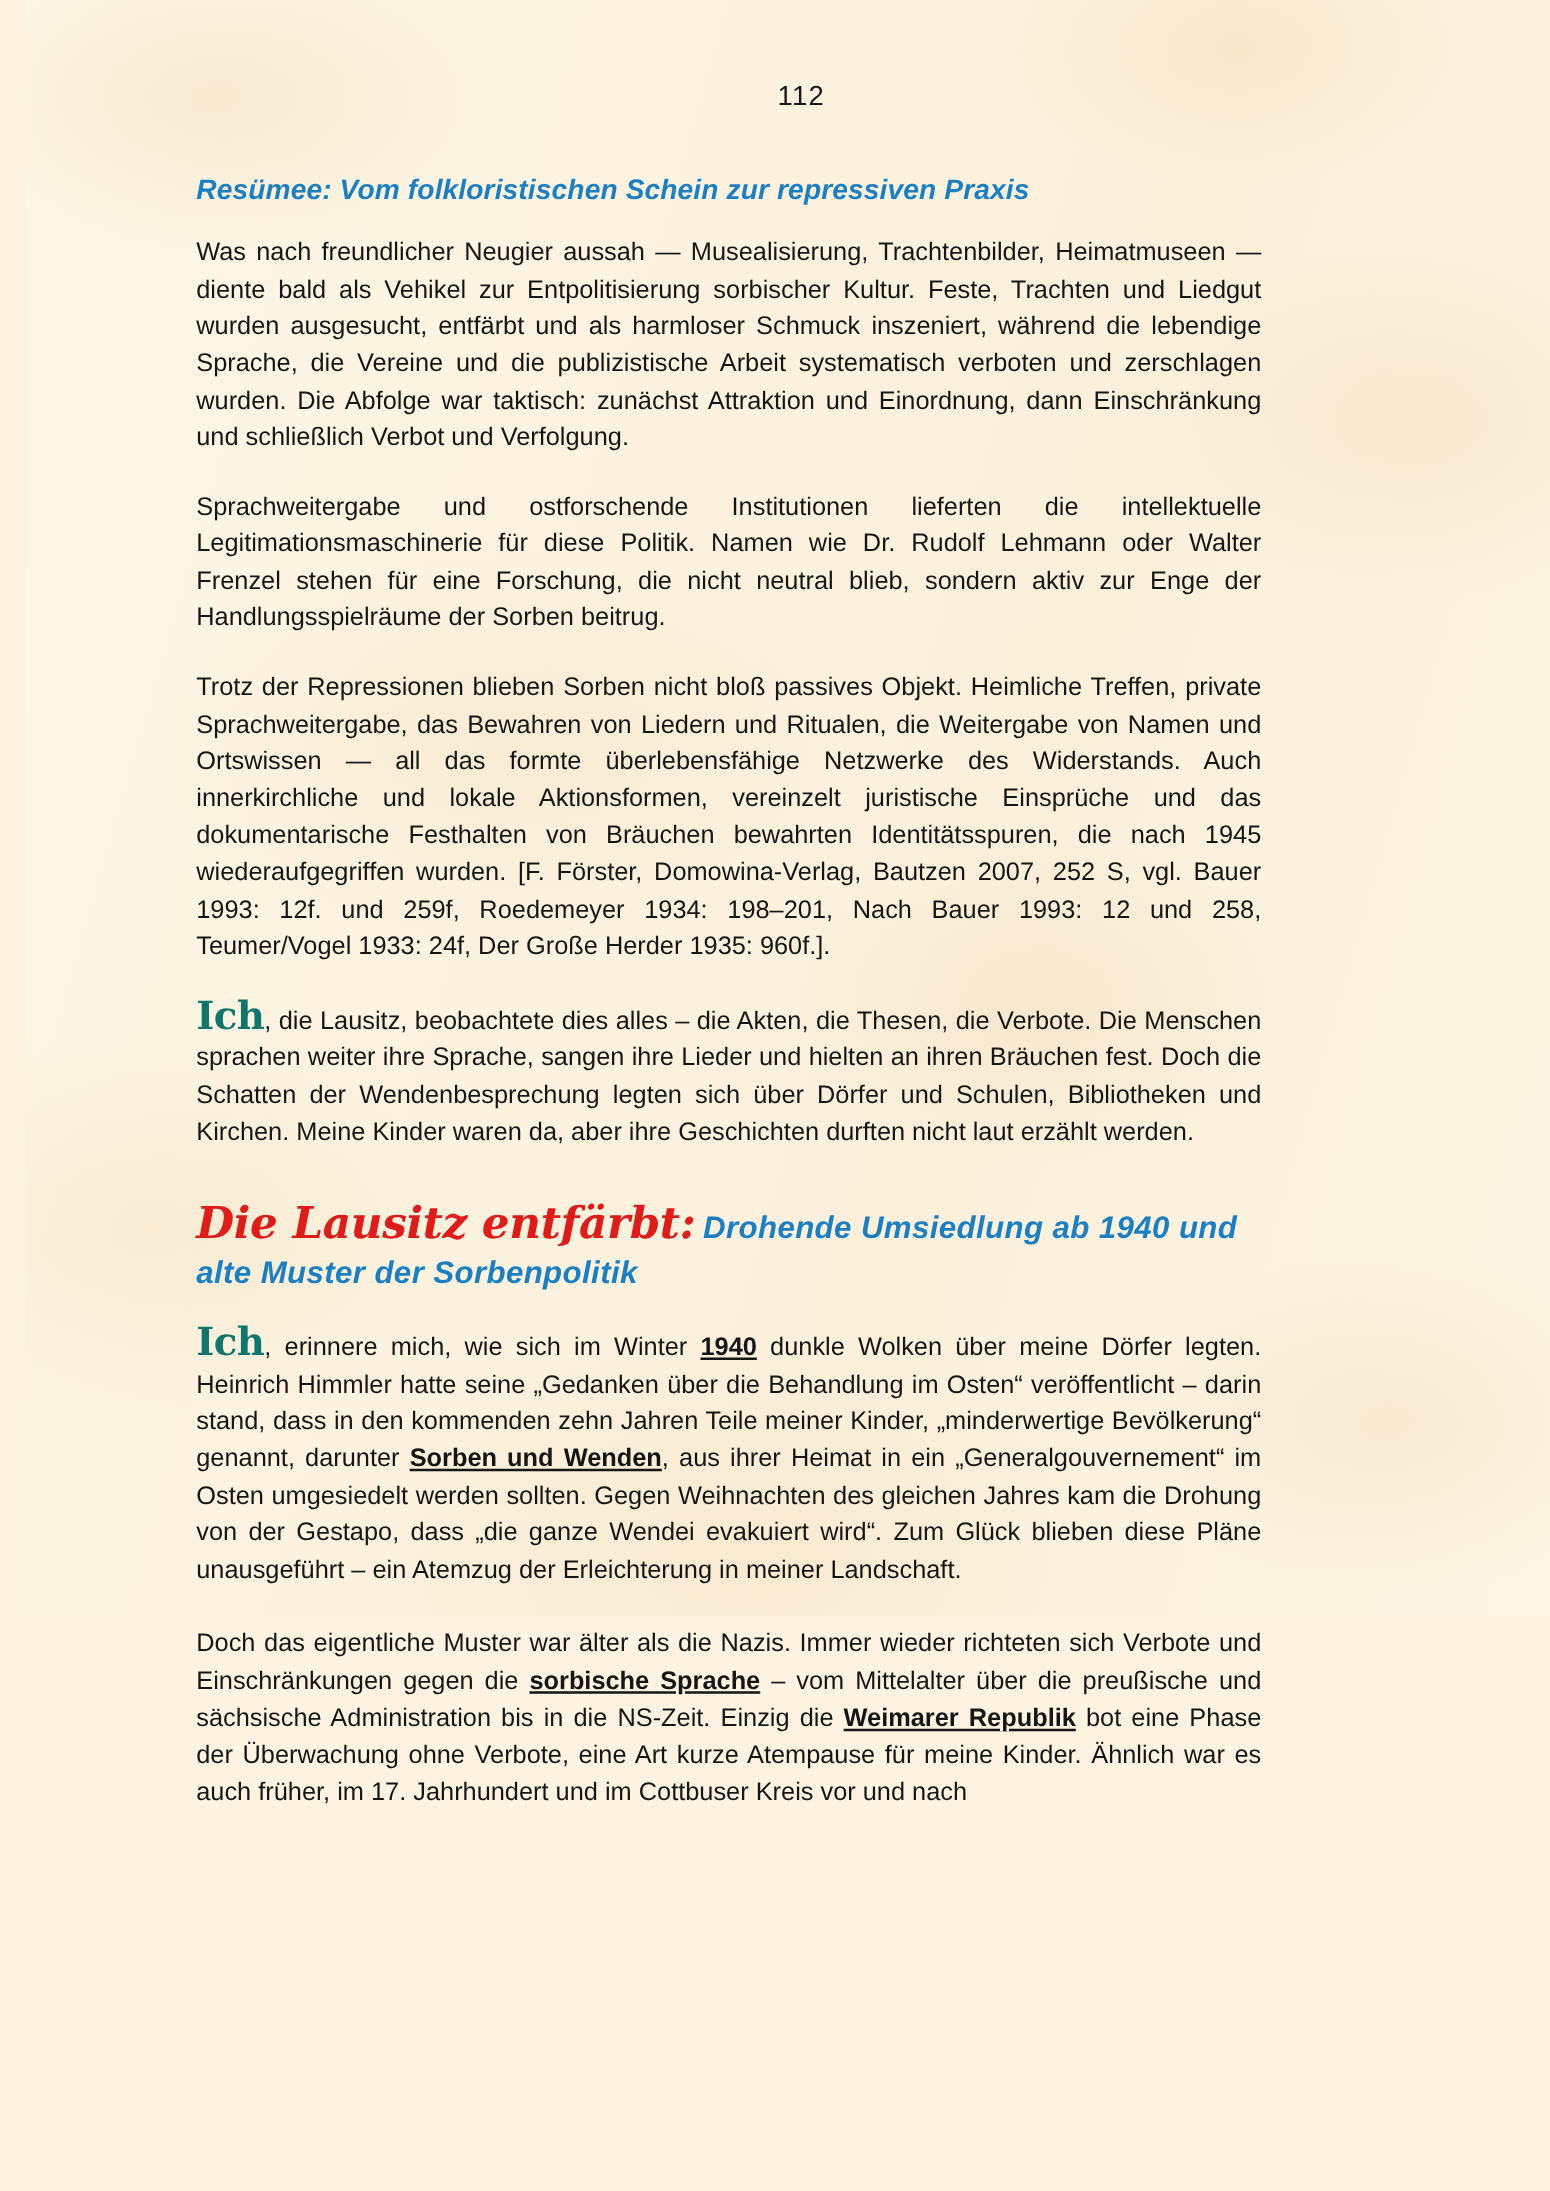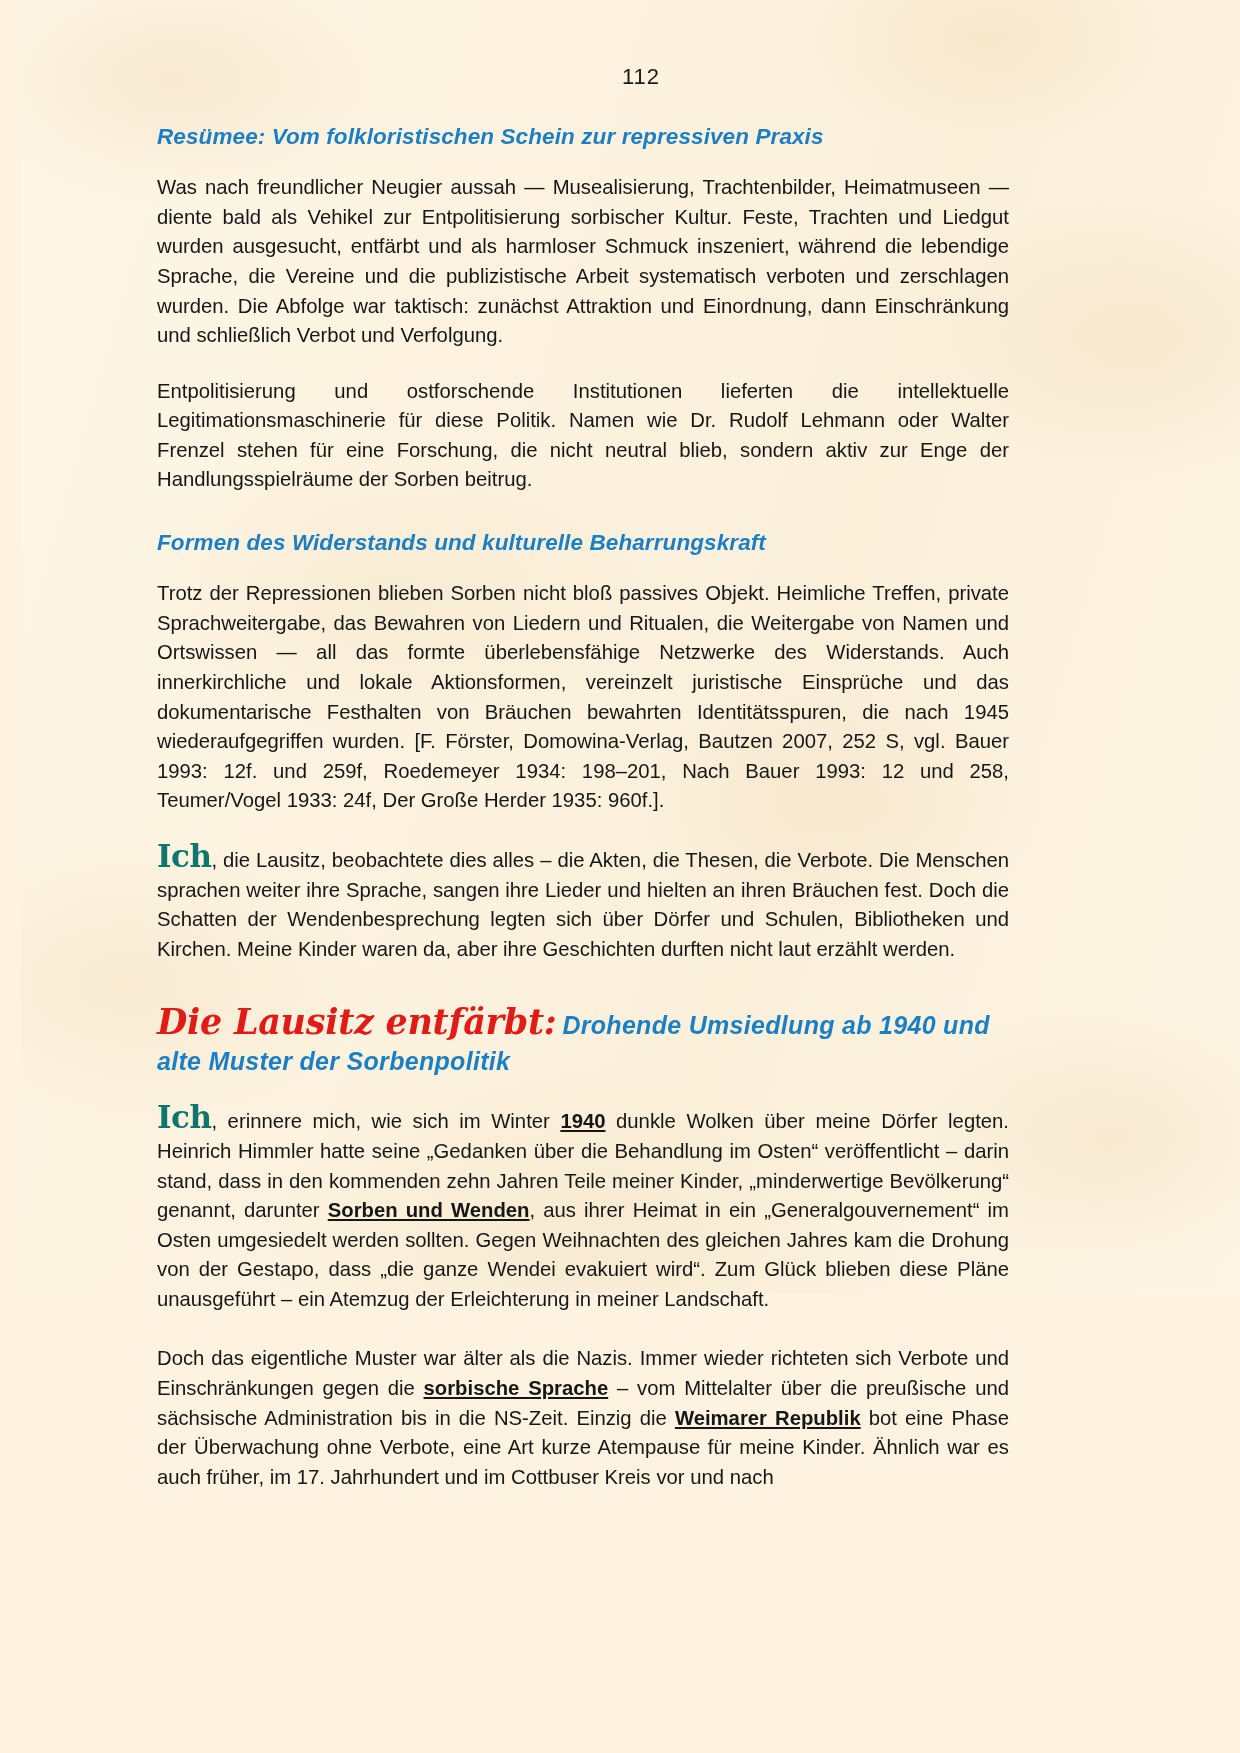--- a/index.html
+++ b/index.html
@@ -43,21 +43,21 @@
     left: 0;
     width: 1240px;
     text-align: center;
     font-size: 22px;
     color: #1a1a1a;
     letter-spacing: 1px;
   }
   .content {
     position: absolute;
     left: 136px;
-    top: 123px;
+    top: 138px;
     width: 852px;
   }
   h2.section-heading {
     font-size: 22.5px;
     font-style: italic;
     font-weight: bold;
     color: #1b7fc4;
     margin: 0 0 22px 0;
     line-height: 1.25;
     letter-spacing: 0.1px;
@@ -109,23 +109,22 @@
 <div class="page">
   <div class="paper-texture"></div>
 
   <div class="page-number">112</div>
 
   <div class="content">
 
     <h2 class="section-heading">Resümee: Vom folkloristischen Schein zur repressiven Praxis</h2>
     <p class="body-text">Was nach freundlicher Neugier aussah — Musealisierung, Trachtenbilder, Heimatmuseen — diente bald als Vehikel zur Entpolitisierung sorbischer Kultur. Feste, Trachten und Liedgut wurden ausgesucht, entfärbt und als harmloser Schmuck inszeniert, während die lebendige Sprache, die Vereine und die publizistische Arbeit systematisch verboten und zerschlagen wurden. Die Abfolge war taktisch: zunächst Attraktion und Einordnung, dann Einschränkung und schließlich Verbot und Verfolgung.</p>
 
-    <p class="body-text">Entpolitisierung und ostforschende Institutionen lieferten die intellektuelle Legitimationsmaschinerie für diese Politik. Namen wie Dr. Rudolf Lehmann oder Walter Frenzel stehen für eine Forschung, die nicht neutral blieb, sondern aktiv zur Enge der Handlungsspielräume der Sorben beitrug.</p>
+    <p class="body-text">Sprachweitergabe und ostforschende Institutionen lieferten die intellektuelle Legitimationsmaschinerie für diese Politik. Namen wie Dr. Rudolf Lehmann oder Walter Frenzel stehen für eine Forschung, die nicht neutral blieb, sondern aktiv zur Enge der Handlungsspielräume der Sorben beitrug.</p>
 
-    <h2 class="section-heading tight-top">Formen des Widerstands und kulturelle Beharrungskraft</h2>
     <p class="body-text">Trotz der Repressionen blieben Sorben nicht bloß passives Objekt. Heimliche Treffen, private Sprachweitergabe, das Bewahren von Liedern und Ritualen, die Weitergabe von Namen und Ortswissen — all das formte überlebensfähige Netzwerke des Widerstands. Auch innerkirchliche und lokale Aktionsformen, vereinzelt juristische Einsprüche und das dokumentarische Festhalten von Bräuchen bewahrten Identitätsspuren, die nach 1945 wiederaufgegriffen wurden. [F. Förster, Domowina-Verlag, Bautzen 2007, 252 S, vgl. Bauer 1993: 12f. und 259f, Roedemeyer 1934: 198–201, Nach Bauer 1993: 12 und 258, Teumer/Vogel 1933: 24f, Der Große Herder 1935: 960f.].</p>
 
     <p class="body-text narrative dropcap-line"><span class="script-red">Ich</span><span>, die Lausitz, beobachtete dies alles – die Akten, die Thesen, die Verbote. Die Menschen sprachen weiter ihre Sprache, sangen ihre Lieder und hielten an ihren Bräuchen fest. Doch die Schatten der Wendenbesprechung legten sich über Dörfer und Schulen, Bibliotheken und Kirchen. Meine Kinder waren da, aber ihre Geschichten durften nicht laut erzählt werden.</span></p>
 
     <h2 class="chapter-heading"><span class="chapter-script">Die Lausitz entfärbt:</span><span>Drohende Umsiedlung ab 1940 und alte Muster der Sorbenpolitik</span></h2>
 
     <p class="body-text narrative dropcap-line"><span class="script-red">Ich</span><span>, erinnere mich, wie sich im Winter </span><strong>1940</strong><span> dunkle Wolken über meine Dörfer legten. Heinrich Himmler hatte seine „Gedanken über die Behandlung im Osten“ veröffentlicht – darin stand, dass in den kommenden zehn Jahren Teile meiner Kinder, „minderwertige Bevölkerung“ genannt, darunter </span><strong>Sorben und Wenden</strong><span>, aus ihrer Heimat in ein „Generalgouvernement“ im Osten umgesiedelt werden sollten. Gegen Weihnachten des gleichen Jahres kam die Drohung von der Gestapo, dass „die ganze Wendei evakuiert wird“. Zum Glück blieben diese Pläne unausgeführt – ein Atemzug der Erleichterung in meiner Landschaft.</span></p>
 
     <p class="body-text"><span>Doch das eigentliche Muster war älter als die Nazis. Immer wieder richteten sich Verbote und Einschränkungen gegen die </span><strong>sorbische Sprache</strong><span> – vom Mittelalter über die preußische und sächsische Administration bis in die NS-Zeit. Einzig die </span><strong>Weimarer Republik</strong><span> bot eine Phase der Überwachung ohne Verbote, eine Art kurze Atempause für meine Kinder. Ähnlich war es auch früher, im 17. Jahrhundert und im Cottbuser Kreis vor und nach</span></p>
 

